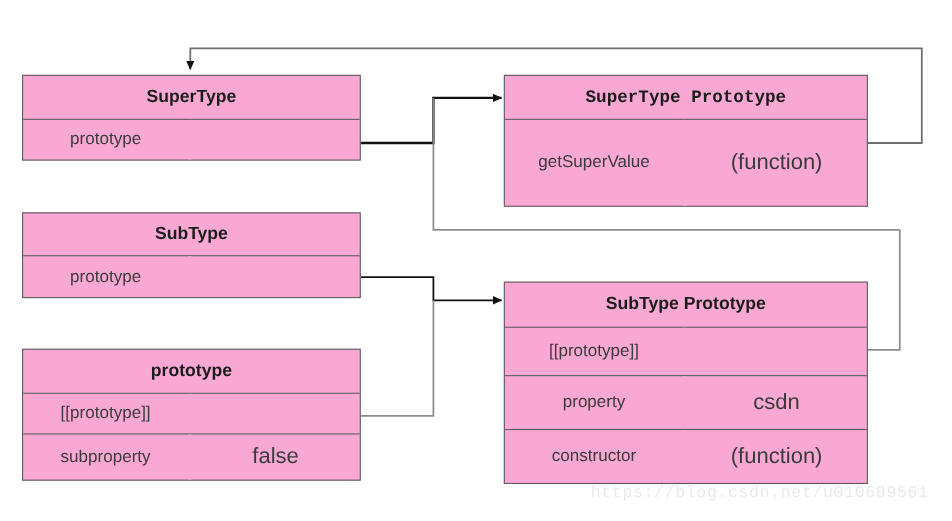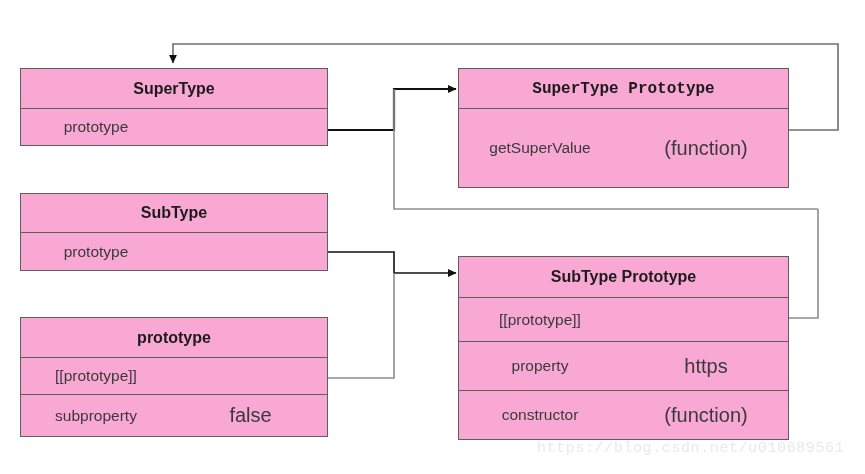--- a/index.html
+++ b/index.html
@@ -159,21 +159,21 @@
   </div>
 
   <div class="ent" style="left:458px; top:256px; width:331px; height:184px;">
     <div class="ent-title" style="height:41px;">SubType Prototype</div>
     <div class="ent-row">
       <div class="cell-k" style="width:165px;">[[prototype]]</div>
       <div class="cell-v"></div>
     </div>
     <div class="ent-row">
       <div class="cell-k" style="width:165px;">property</div>
-      <div class="cell-v">https</div>
+      <div class="cell-v">csdn</div>
     </div>
     <div class="ent-row">
       <div class="cell-k" style="width:165px;">constructor</div>
       <div class="cell-v">(function)</div>
     </div>
   </div>
 
   <div class="watermark" style="left:537px; top:440px;">https://blog.csdn.net/u010689561</div>
 
 </div>

